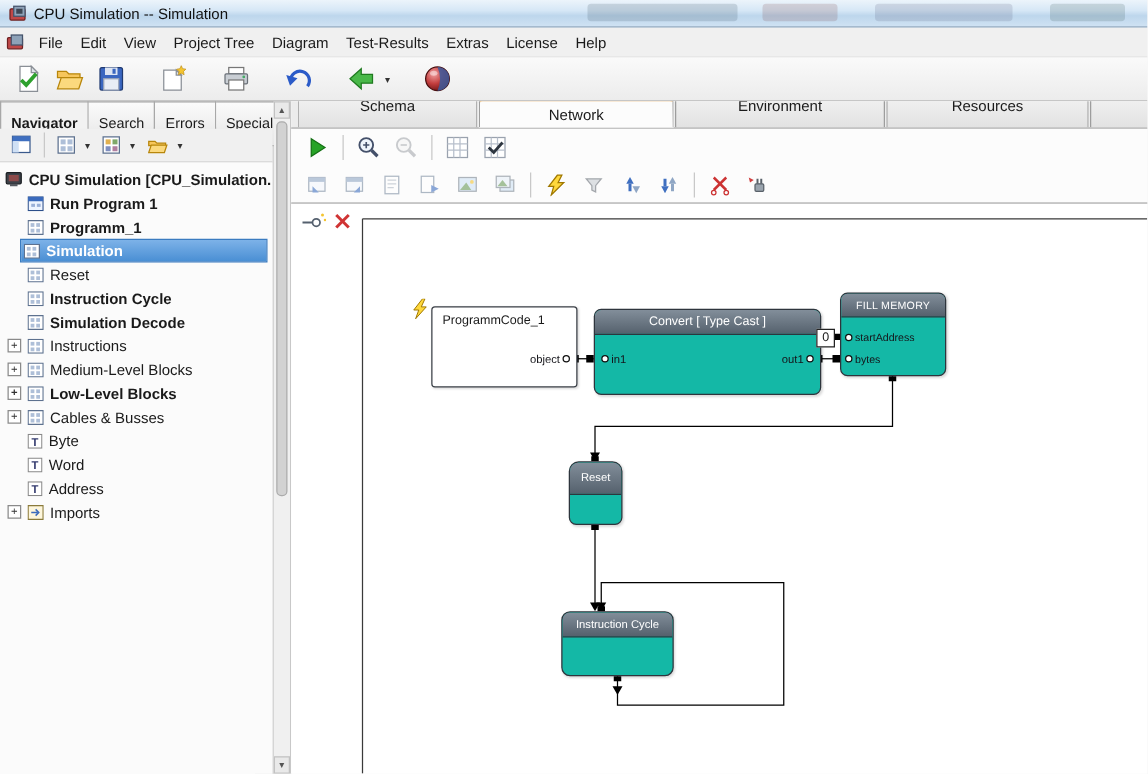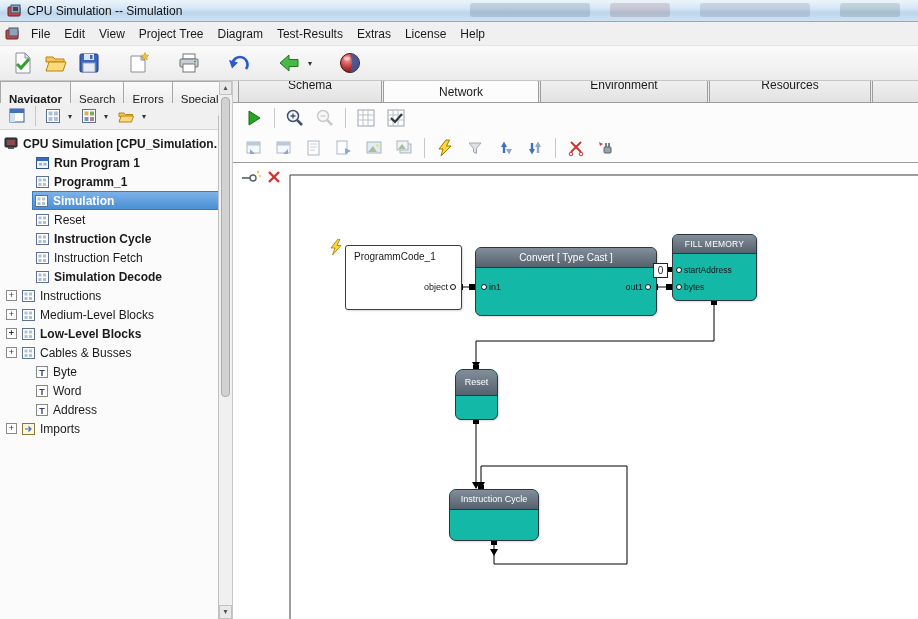--- a/index.html
+++ b/index.html
@@ -38,27 +38,27 @@
   .nav-tab.first{border-left:1px solid #a8a8a8}
   .nav-tab.active{background:#f2f2f2;font-weight:bold;border-bottom-color:#f2f2f2}
 
   
   #nav-toolbar{height:27px;display:flex;align-items:center;gap:4px;padding:0 6px;border-bottom:1px solid #d4d4d4;background:#f0f0f0}
   .sbtn{height:22px;display:flex;align-items:center;justify-content:center;padding:0 2px;border-radius:2px}
   .vsep{width:1px;height:20px;background:#c8c8c8;margin:0 3px}
 
   
   #tree{flex:1;background:#fbfbfb;padding-top:4px;overflow:hidden}
-  .trow{height:19px;display:flex;align-items:center;gap:5px;padding-left:36px;white-space:nowrap;cursor:default}
+  .trow{height:19px;display:flex;align-items:center;gap:5px;padding-left:22px;white-space:nowrap;cursor:default}
   .trow.root{padding-left:4px}
   .trow.exp{padding-left:6px}
   .bold{font-weight:bold}
   .expander{width:11px;height:11px;border:1px solid #8a8a8a;background:#fff;font-size:9px;line-height:9px;text-align:center;color:#333;flex:none}
   .ticon{flex:none;display:flex}
-  .trow.selected{background:linear-gradient(#7db2e8,#4a8fd4);color:#fff;font-weight:bold;margin-left:32px;padding-left:2px;width:calc(100% - 20px);border:1px solid #3a7bc0}
+  .trow.selected{background:linear-gradient(#7db2e8,#4a8fd4);color:#fff;font-weight:bold;margin-left:16px;padding-left:2px;width:calc(100% - 20px);border:1px solid #3a7bc0}
 
   
   .scroll-btn{width:13px;height:14px;background:#e9e9e9;border:1px solid #c2c2c2;font-size:8px;line-height:12px;text-align:center;color:#555;flex:none}
   .scroll-thumb{width:9px;height:300px;background:#d2d2d2;border:1px solid #ababab;border-radius:4px;margin-top:2px}
   .scroll-fill{flex:1}
 
   
   #main-tabs{display:flex;height:22px;background:#ececec;border-bottom:1px solid #9d9d9d;padding-left:5px;align-items:flex-end;overflow:hidden}
   .main-tab{height:36px;display:flex;align-items:center;justify-content:center;border:1px solid #9d9d9d;border-bottom:none;border-radius:3px 3px 0 0;background:linear-gradient(#f8f8f8,#e2e2e2);margin-right:1px;font-size:12px;flex:none}
   .main-tab.active{height:23px;background:#fcfcfc;border-top:2px solid #f0a43c;box-shadow:0 1px 0 #fcfcfc}
@@ -314,32 +314,20 @@
             <svg width="13" height="12">
               <rect x="0.5" y="0.5" width="12" height="11" fill="#fff" stroke="#5d718f"></rect>
               <rect x="2.5" y="2.5" width="3" height="3" fill="#aebfd8"></rect>
               <rect x="7" y="2.5" width="3" height="3" fill="#aebfd8"></rect>
               <rect x="2.5" y="7" width="3" height="3" fill="#aebfd8"></rect>
               <rect x="7" y="7" width="3" height="3" fill="#aebfd8"></rect>
             </svg>
           </span>
         <span>Instruction Cycle</span>
       </div>
-      <div class="trow">
-        <span class="ticon">
-            <svg width="13" height="12">
-              <rect x="0.5" y="0.5" width="12" height="11" fill="#fff" stroke="#5d718f"></rect>
-              <rect x="2.5" y="2.5" width="3" height="3" fill="#aebfd8"></rect>
-              <rect x="7" y="2.5" width="3" height="3" fill="#aebfd8"></rect>
-              <rect x="2.5" y="7" width="3" height="3" fill="#aebfd8"></rect>
-              <rect x="7" y="7" width="3" height="3" fill="#aebfd8"></rect>
-            </svg>
-          </span>
-        <span>Instruction Fetch</span>
-      </div>
       <div class="trow bold">
         <span class="ticon">
             <svg width="13" height="12">
               <rect x="0.5" y="0.5" width="12" height="11" fill="#fff" stroke="#5d718f"></rect>
               <rect x="2.5" y="2.5" width="3" height="3" fill="#aebfd8"></rect>
               <rect x="7" y="2.5" width="3" height="3" fill="#aebfd8"></rect>
               <rect x="2.5" y="7" width="3" height="3" fill="#aebfd8"></rect>
               <rect x="7" y="7" width="3" height="3" fill="#aebfd8"></rect>
             </svg>
           </span>

